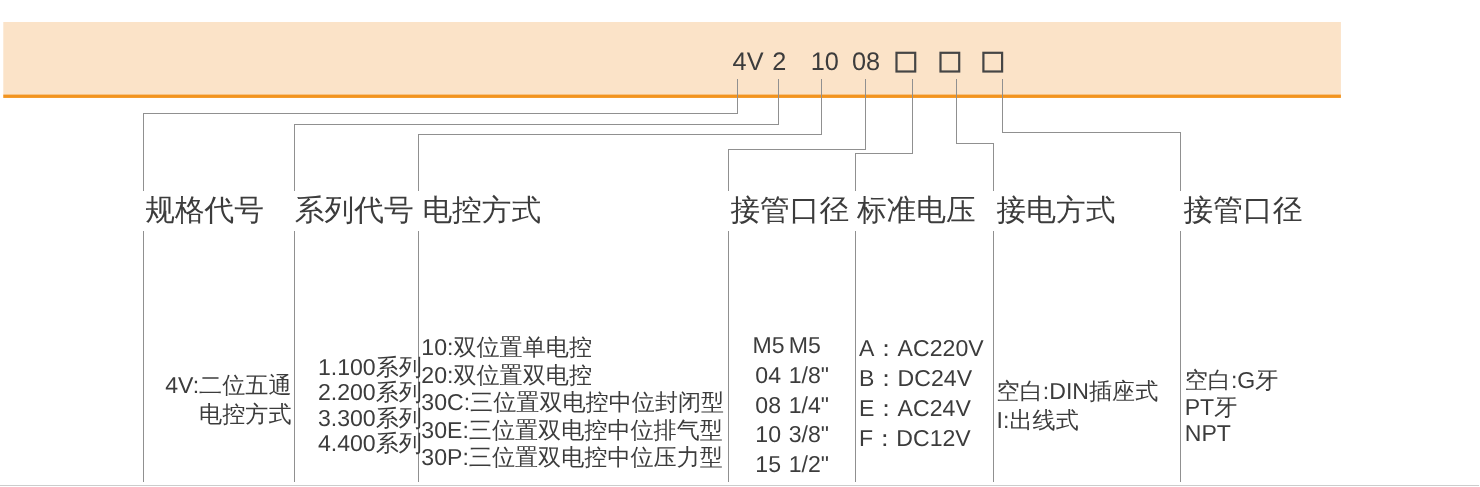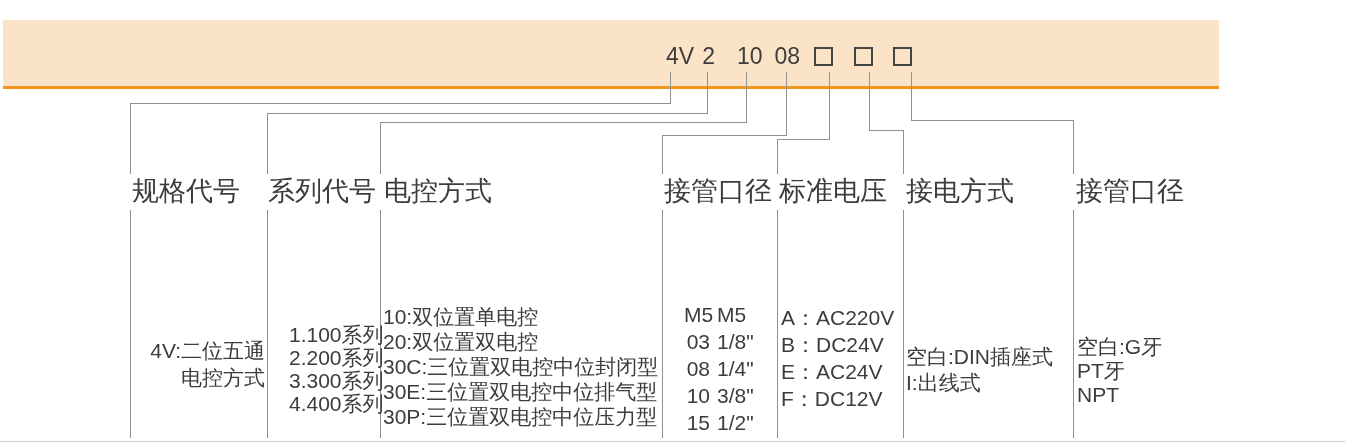--- a/index.html
+++ b/index.html
@@ -111,21 +111,21 @@
     <div>30E:三位置双电控中位排气型</div>
     <div>30P:三位置双电控中位压力型</div>
   </div>
 
   <div class="body col4">
     <div class="row">
       <span class="c4code">M5</span>
       <span class="c4size">M5</span>
     </div>
     <div class="row">
-      <span class="c4code">03</span>
+      <span class="c4code">04</span>
       <span class="c4size">1/8"</span>
     </div>
     <div class="row">
       <span class="c4code">08</span>
       <span class="c4size">1/4"</span>
     </div>
     <div class="row">
       <span class="c4code">10</span>
       <span class="c4size">3/8"</span>
     </div>

